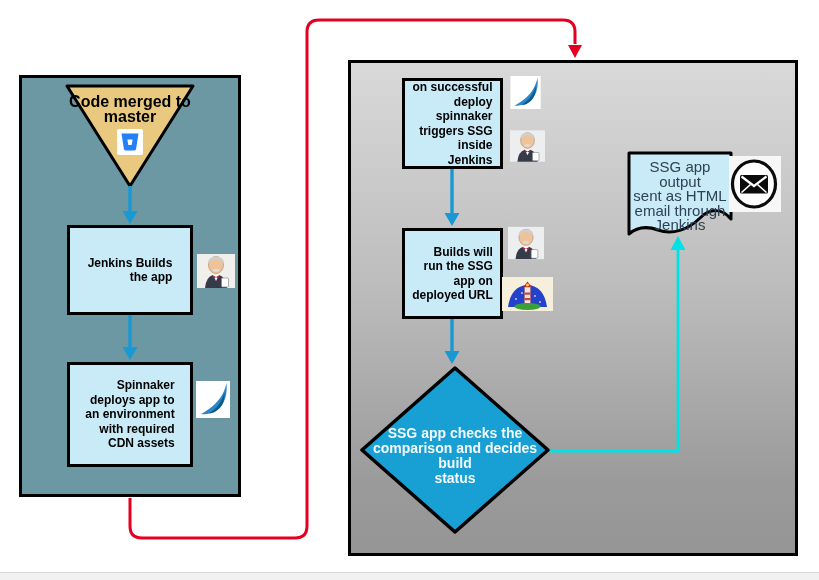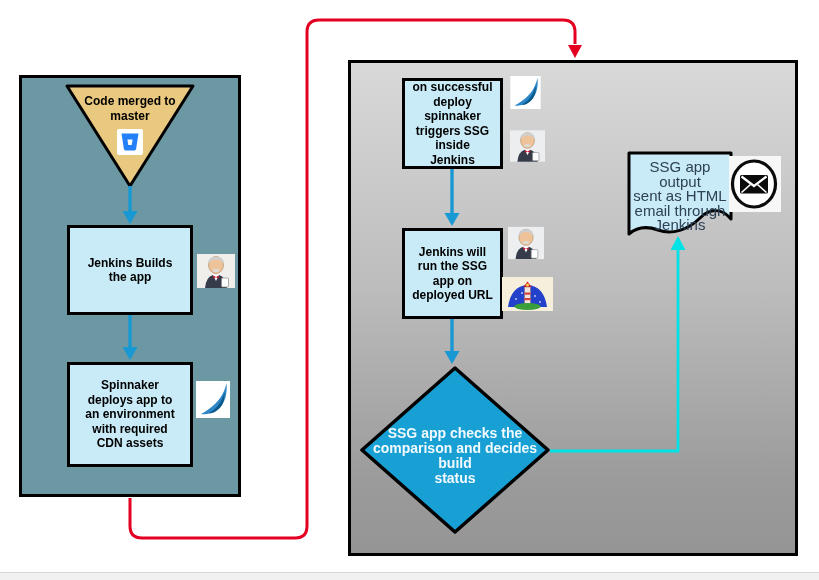--- a/index.html
+++ b/index.html
@@ -15,33 +15,33 @@
     background:#6b98a2;border:3px solid #000;box-sizing:border-box;
   }
   .right-panel{
     left:348px;top:60px;width:450px;height:496px;
     background:linear-gradient(180deg,#d9d9d9 0%,#bdbdbd 45%,#9b9b9b 85%,#959595 100%);
     border:3px solid #000;box-sizing:border-box;
   }
   
   .pbox{
     background:#c9ebf7;border:3px solid #000;box-sizing:border-box;
-    display:flex;align-items:center;justify-content:center;text-align:center;
+    display:flex;align-items:center;justify-content:center;text-align:right;
   }
   .pbox .lbl{white-space:pre-line;font-weight:bold;font-size:12px;line-height:14.5px;}
   .navy{color:#000000;}
   .blk{color:#000;}
   #box-build{left:67px;top:225px;width:126px;height:90px;}
   #box-deploy{left:67px;top:362px;width:126px;height:105px;}
   #box-trigger{left:402px;top:78px;width:101px;height:91px;}
   #box-run{left:402px;top:228px;width:101px;height:91px;}
   
   #triangle-svg{left:63px;top:82px;width:134px;height:108px;}
   #triangle-label{left:69px;top:94px;width:122px;text-align:center;
-    font-weight:bold;font-size:12px;line-height:15px;color:#000;white-space:pre-line;}
+    font-weight:bold;font-size:16px;line-height:15px;color:#000;white-space:pre-line;}
   
   #diamond-svg{left:357px;top:363px;width:196px;height:174px;}
   #diamond-label{left:363px;top:426px;width:184px;text-align:center;
     font-weight:bold;font-size:14px;line-height:15px;color:#f2fafd;white-space:pre-line;}
   
   #document-svg{left:626px;top:150px;width:108px;height:88px;}
   #document-label{left:633px;top:160px;width:94px;text-align:center;
     font-weight:normal;font-size:15px;line-height:14.5px;color:#2e4156;white-space:pre-line;}
   
   .icon{display:block;}
@@ -129,21 +129,21 @@
     <ellipse cx="19" cy="11" rx="7.5" ry="8.5" fill="#eec39a" stroke="#a8835a" stroke-width="0.6"></ellipse>
     <path d="M11.5 10 q-1.5 -7 7.5 -7.5 q9 0.5 7.5 7.5 q-2 -4.5 -7.5 -4.5 q-5.5 0 -7.5 4.5Z" fill="#cfcfcf"></path>
     <ellipse cx="19" cy="16.5" rx="3.4" ry="1.4" fill="#dcdcdc"></ellipse>
     <path d="M8 34 q1 -11 8 -13 l3 3 l3 -3 q7 2 8 13 Z" fill="#353b49"></path>
     <polygon points="16,21 22,21 19,27" fill="#ffffff"></polygon>
     <path d="M16.2 21.4 l2.8 1.6 l2.8 -1.6 l0 3 l-2.8 -1.2 l-2.8 1.2 Z" fill="#c8102e"></path>
     <rect x="24.5" y="24" width="7" height="9" rx="1" fill="#ffffff" stroke="#8a8a8a" stroke-width="0.7"></rect>
   </svg>
 
   <div class="abs pbox" id="box-run">
-    <div class="lbl blk">Jenkins will
+    <div class="lbl blk">Builds will
 run the SSG
 app on
 deployed URL</div>
   </div>
 
   <svg class="abs icon" id="icon-jenkins-3" width="36" height="34" viewBox="0 0 38 34">
     <rect width="38" height="34" fill="#eceef0"></rect>
     <ellipse cx="19" cy="11" rx="7.5" ry="8.5" fill="#eec39a" stroke="#a8835a" stroke-width="0.6"></ellipse>
     <path d="M11.5 10 q-1.5 -7 7.5 -7.5 q9 0.5 7.5 7.5 q-2 -4.5 -7.5 -4.5 q-5.5 0 -7.5 4.5Z" fill="#cfcfcf"></path>
     <ellipse cx="19" cy="16.5" rx="3.4" ry="1.4" fill="#dcdcdc"></ellipse>

